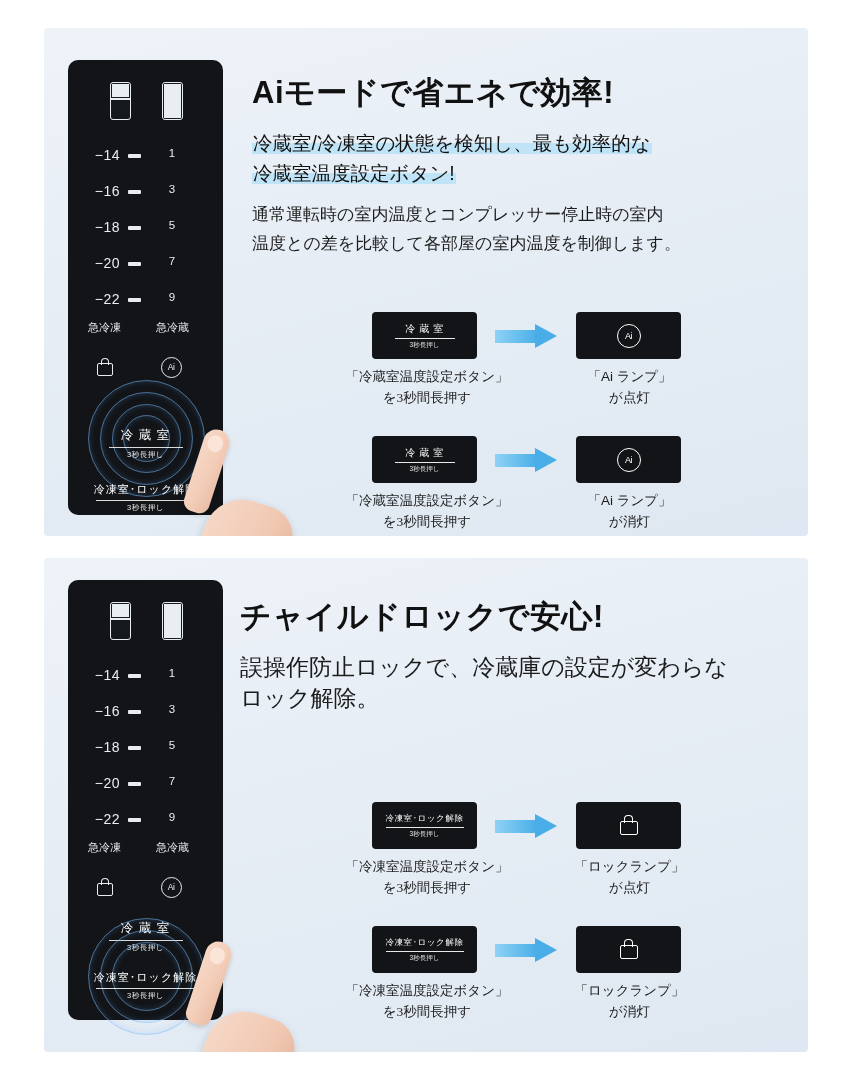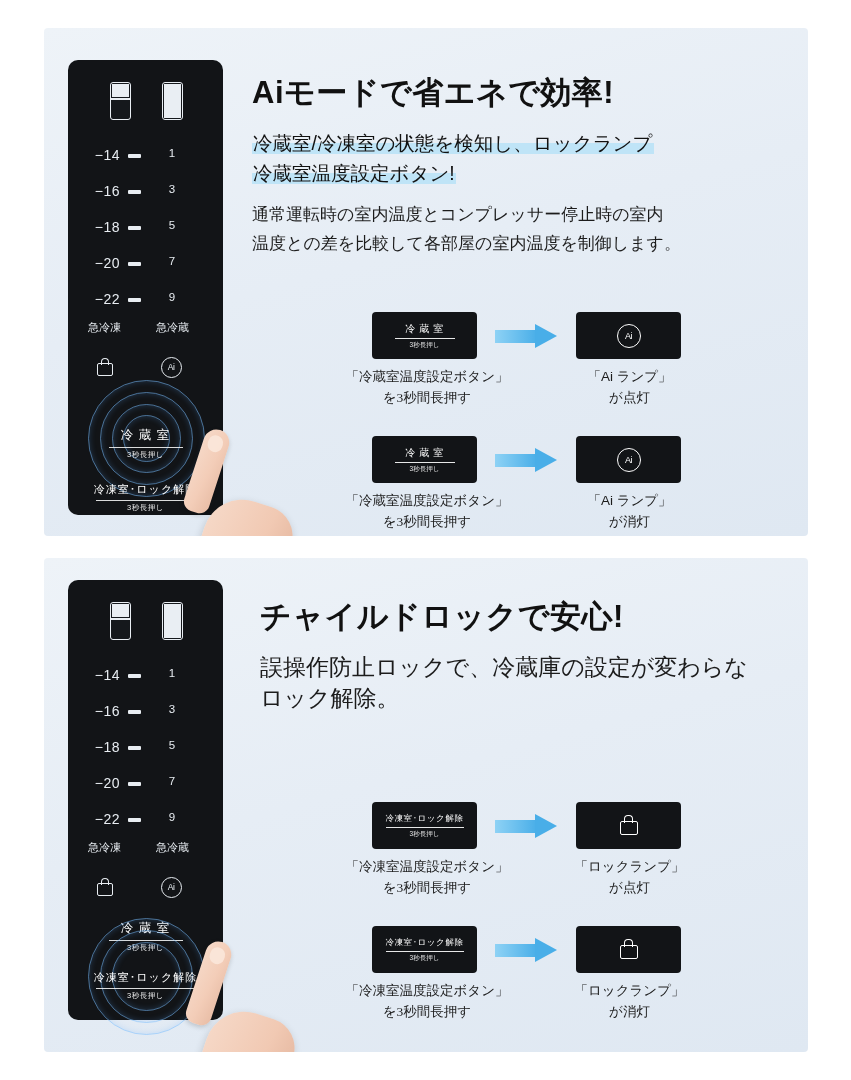--- a/index.html
+++ b/index.html
@@ -112,21 +112,21 @@
   .hand .palm{
     position:absolute;width:88px;height:120px;border-radius:40px 30px 30px 40px;
     background:linear-gradient(100deg,#f6d9c8 0%,#f1c9b3 60%,#e2b49c 100%);
     transform:rotate(18deg);
     box-shadow:0 3px 8px rgba(0,0,0,.16);
   }
 
   
   .content{position:absolute;}
   #content-ai{left:208px;top:44px;width:536px;}
-  #content-lock{left:216px;top:38px;width:536px;}
+  #content-lock{left:196px;top:38px;width:536px;}
 
   .headline{
     font-size:31px;font-weight:bold;letter-spacing:.5px;margin:0 0 14px 0;color:#111;
   }
   .sub-hl{
     font-size:19.5px;line-height:30px;margin:0 0 12px 0;color:#111;
   }
   .sub-hl .mark{
     background:linear-gradient(transparent 52%, #bfe4f7 52%);
     padding:0 1px;
@@ -264,21 +264,21 @@
     <div class="hand" style="left:150px;top:400px;">
       <div class="finger" style="left:0;top:0;">
         <div class="nail"></div>
       </div>
       <div class="palm" style="left:2px;top:72px;"></div>
     </div>
 
     <div class="content" id="content-ai">
       <h1 class="headline">Aiモードで省エネで効率!</h1>
       <p class="sub-hl">
-        <span class="mark">冷蔵室/冷凍室の状態を検知し、ロックランプ</span><br>
+        <span class="mark">冷蔵室/冷凍室の状態を検知し、最も効率的な</span><br>
         <span class="mark">冷蔵室温度設定ボタン!</span>
       </p>
       <p class="body-text">
         <span>通常運転時の室内温度とコンプレッサー停止時の室内</span><br>
         <span>温度との差を比較して各部屋の室内温度を制御します。</span>
       </p>
     </div>
 
     <div class="flows" id="flows-ai">
 

